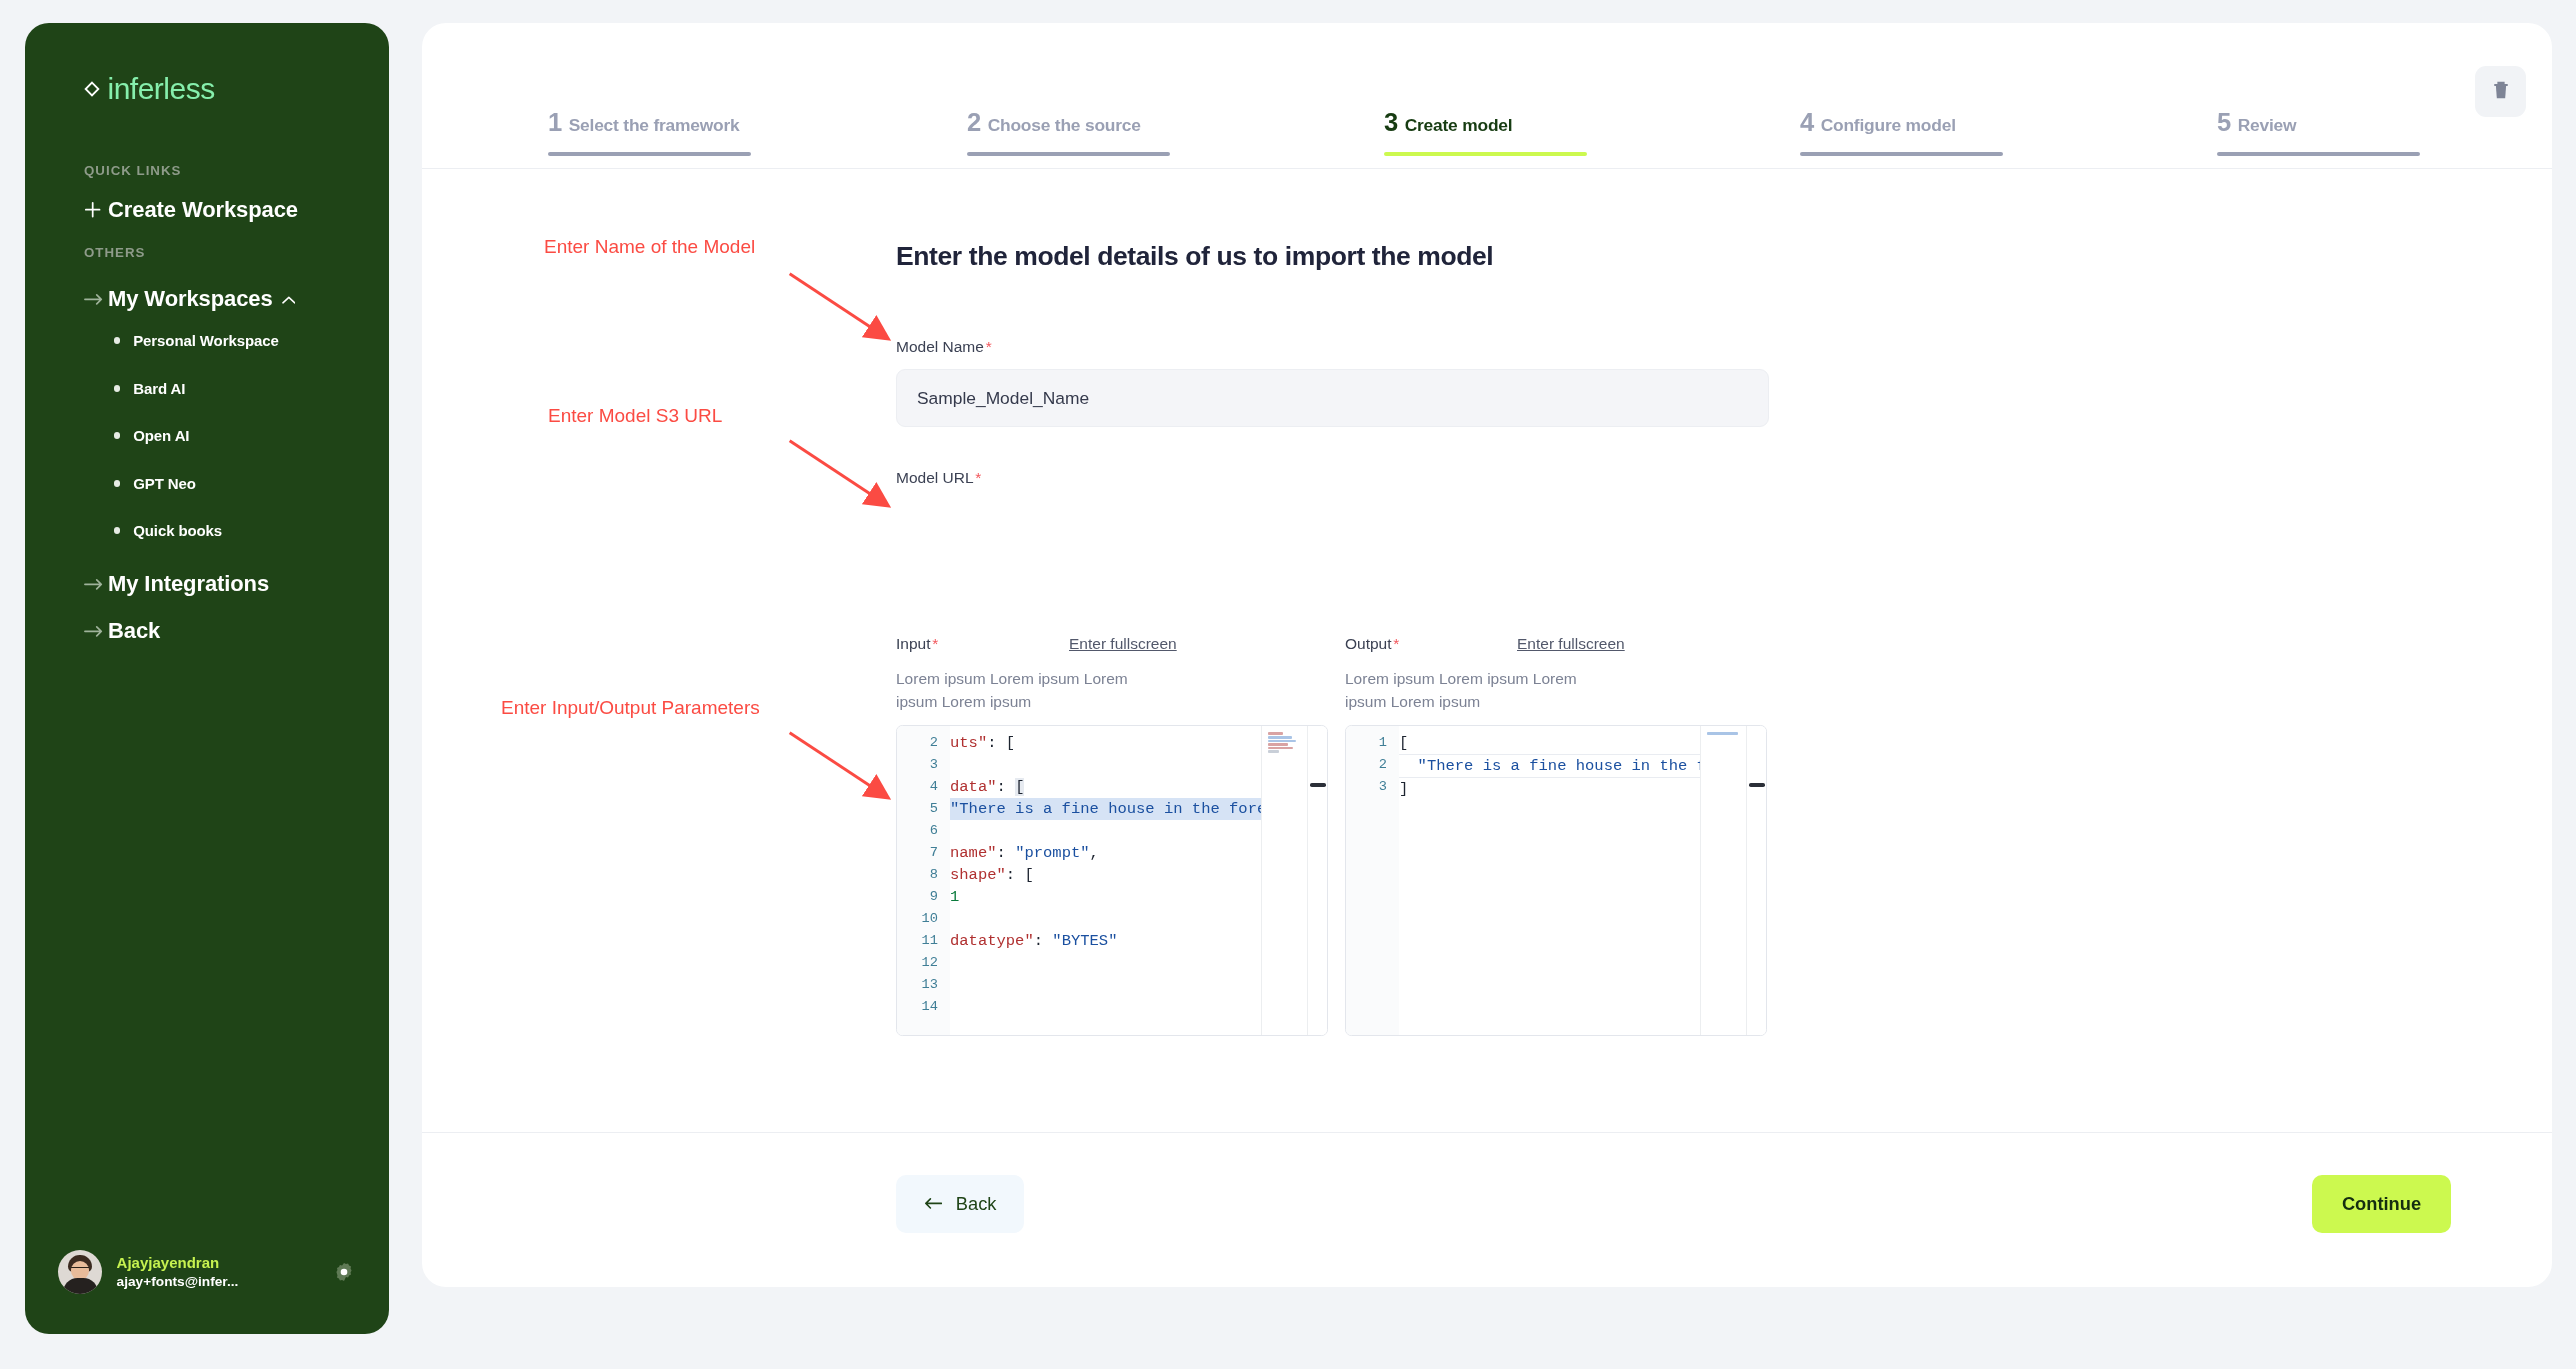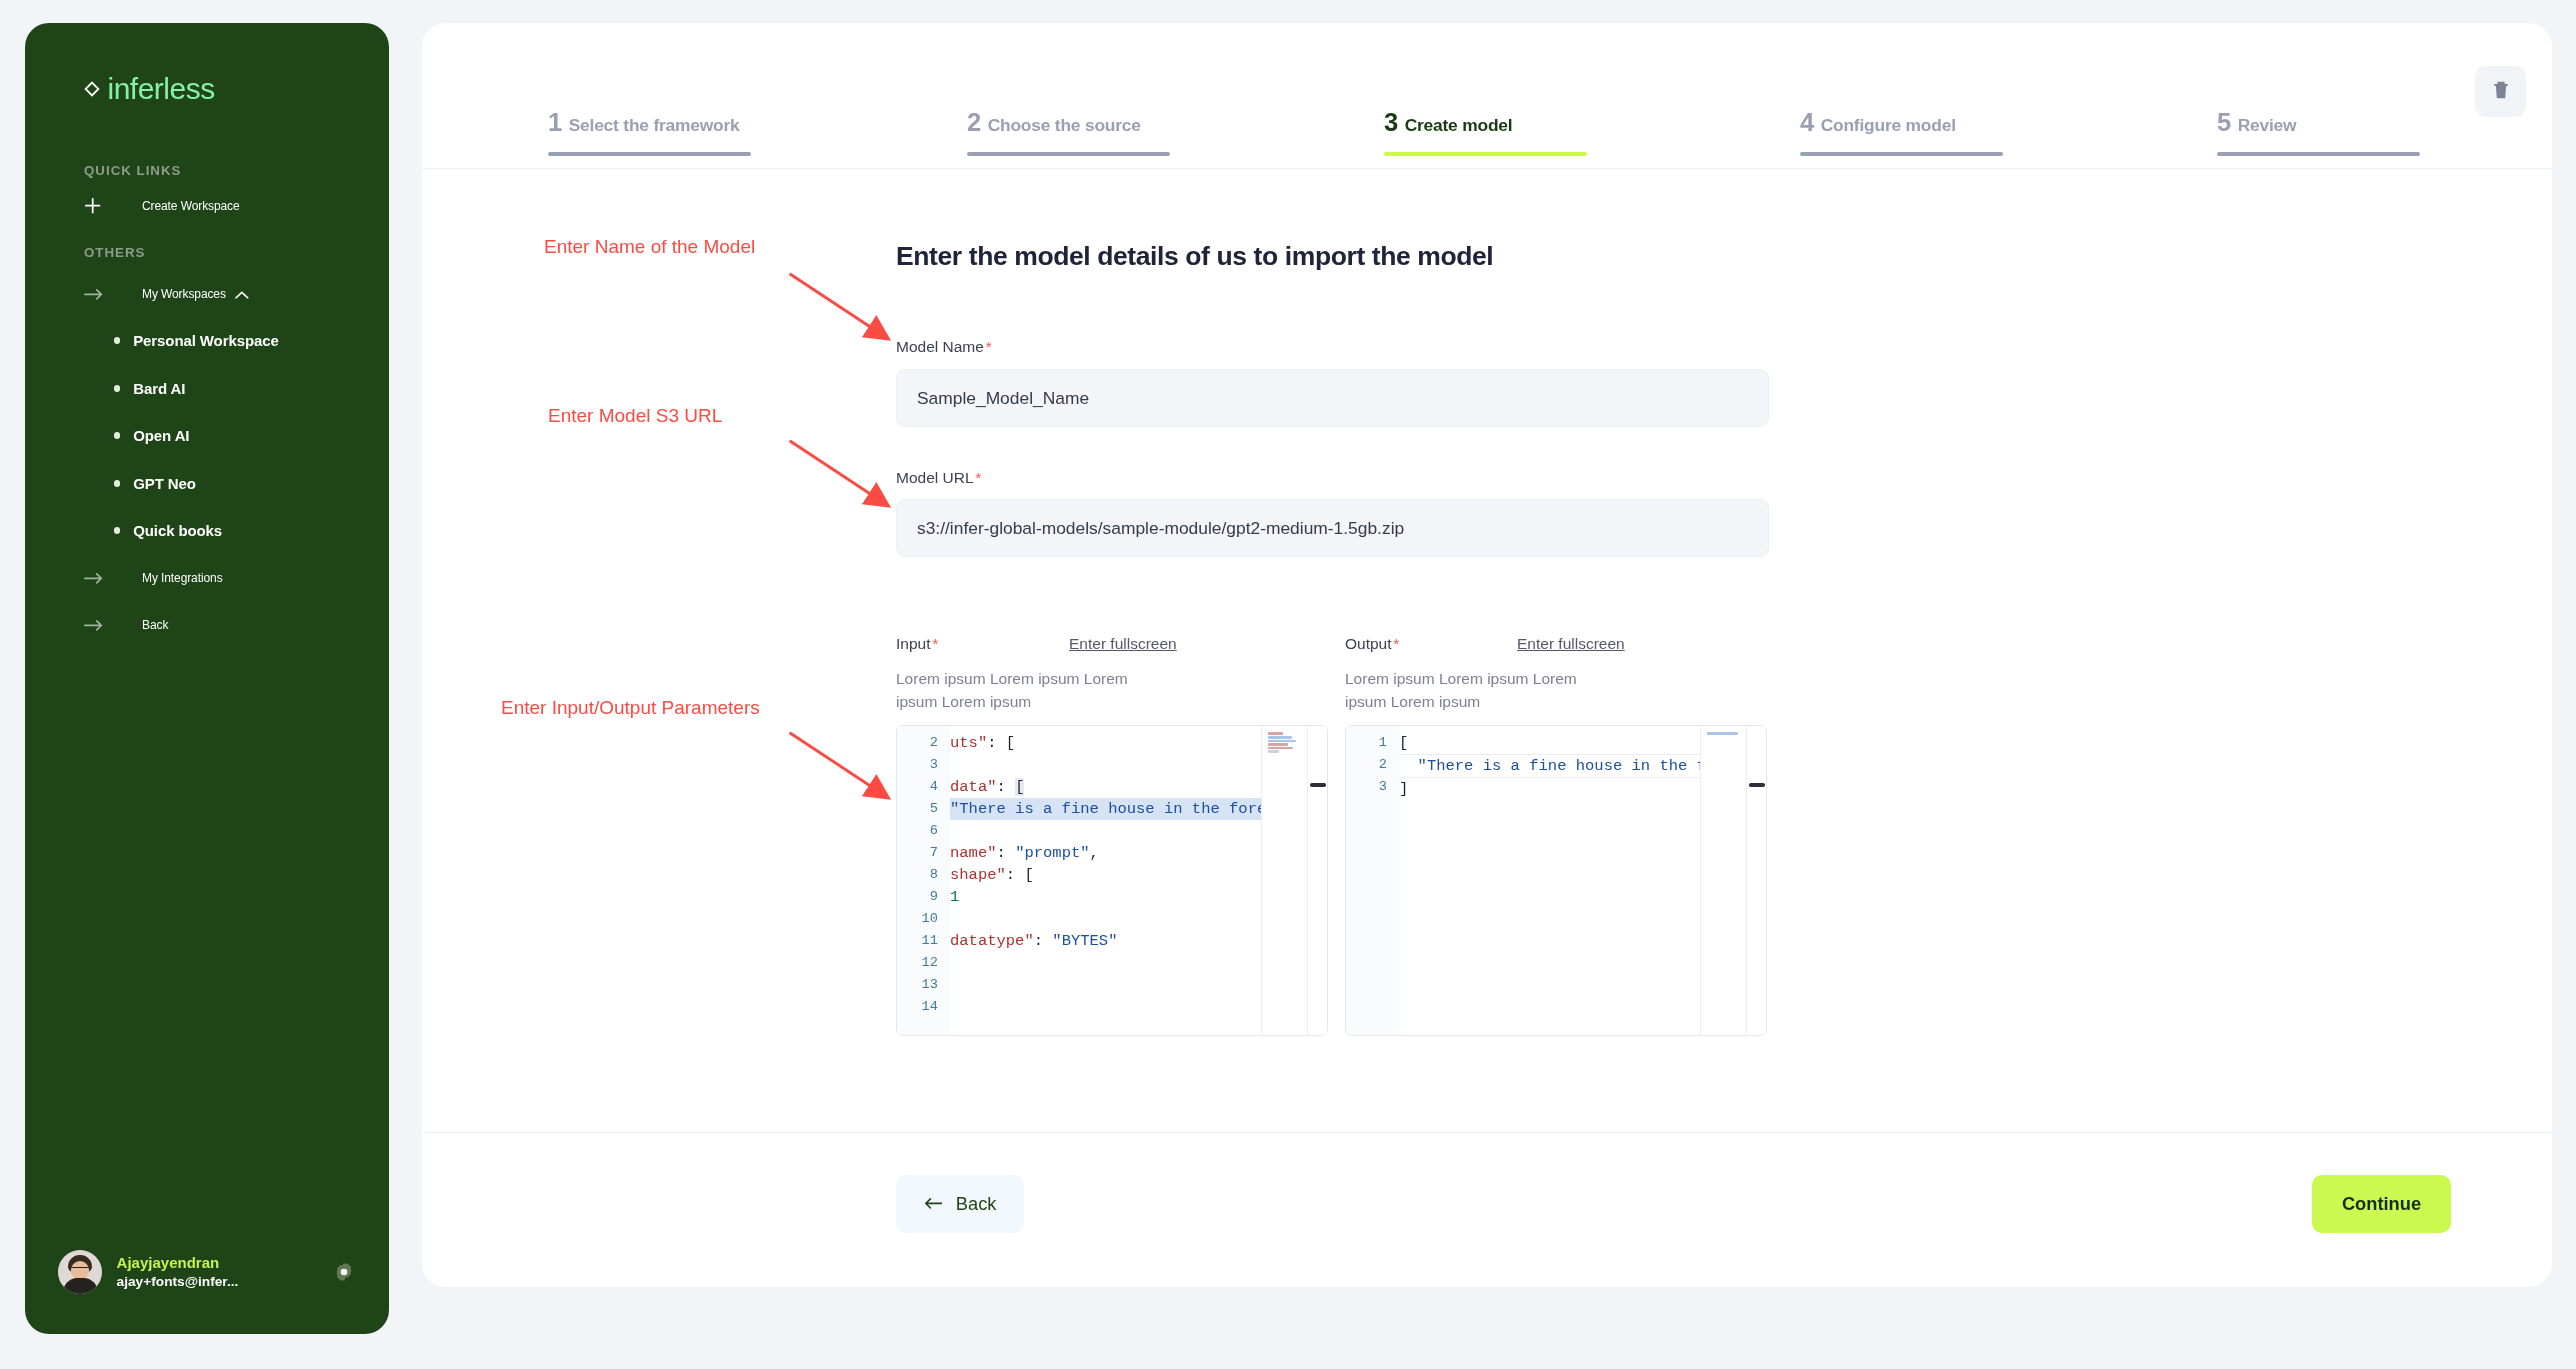--- a/index.html
+++ b/index.html
@@ -36,21 +36,21 @@
     color: #8e9b8a; text-transform: uppercase;
   }
   .nav-row {
     position: absolute; display: flex; align-items: center;
     color: #ffffff; cursor: pointer;
   }
   .nav-row .np-icon {
     width: 24px; display:flex; align-items:center; justify-content:flex-start;
     color: #9fb39b;
   }
-  .nav-label { font-size: 12px; font-weight: 400; letter-spacing: -0.1px; margin-left: 34px; }
+  .nav-label { font-size: 22px; font-weight: 700; letter-spacing: -0.1px; }
   .nav-sub {
     position: absolute; display:flex; align-items:center; gap: 12.8px;
     cursor: pointer;
   }
   .bullet { width: 6.4px; height: 6.4px; border-radius: 50%; background: #e6ece4; flex:0 0 auto;}
   .nav-sub-label { font-size: 15px; font-weight: 700; color:#ffffff; letter-spacing:-0.1px; }
   .chev { margin-left: 9.1px; display:inline-block; color:#ffffff; }
 
   .user-box {
     position: absolute; left: 0; bottom: 40px; width: 364px;
@@ -349,23 +349,20 @@
 
     <div class="field-label" style="left:474px; top:315px;">
       <span>Model Name</span><span class="req">*</span>
     </div>
     <div class="text-input" style="top:346px;">
       <span>Sample_Model_Name</span>
     </div>
 
     <div class="field-label" style="left:474px; top:446px;">
       <span>Model URL</span><span class="req">*</span>
-    </div>
-    <div class="text-input" style="top:476px;">
-      <span>s3://infer-global-models/sample-module/gpt2-medium-1.5gb.zip</span>
     </div>
 
     <div class="io-label" style="left:474px; top:612px;">
       <span>Input</span><span class="req">*</span>
     </div>
     <div class="fullscreen-link" style="left:647px; top:612px;">Enter fullscreen</div>
     <div class="io-desc" style="left:474px; top:644px;">Lorem ipsum Lorem ipsum Lorem ipsum Lorem ipsum</div>
 
     <div class="editor" style="left:474px; top:702px; width:432px;">
       <div class="gutter">

